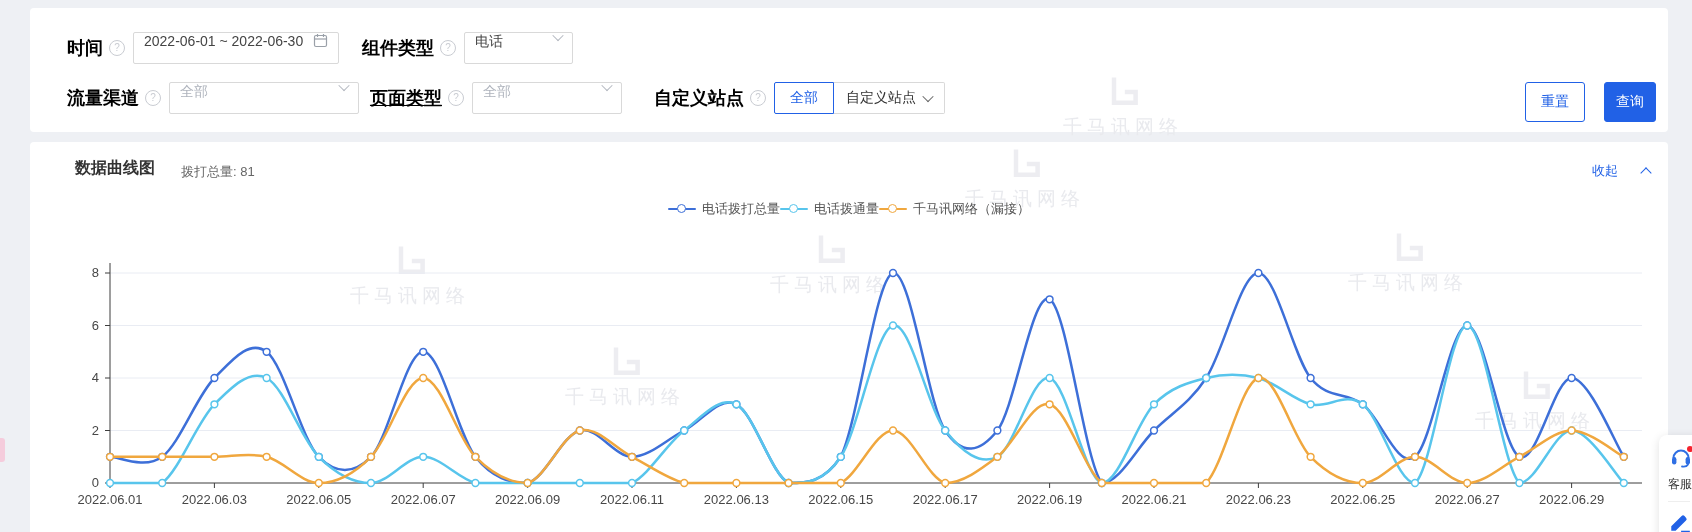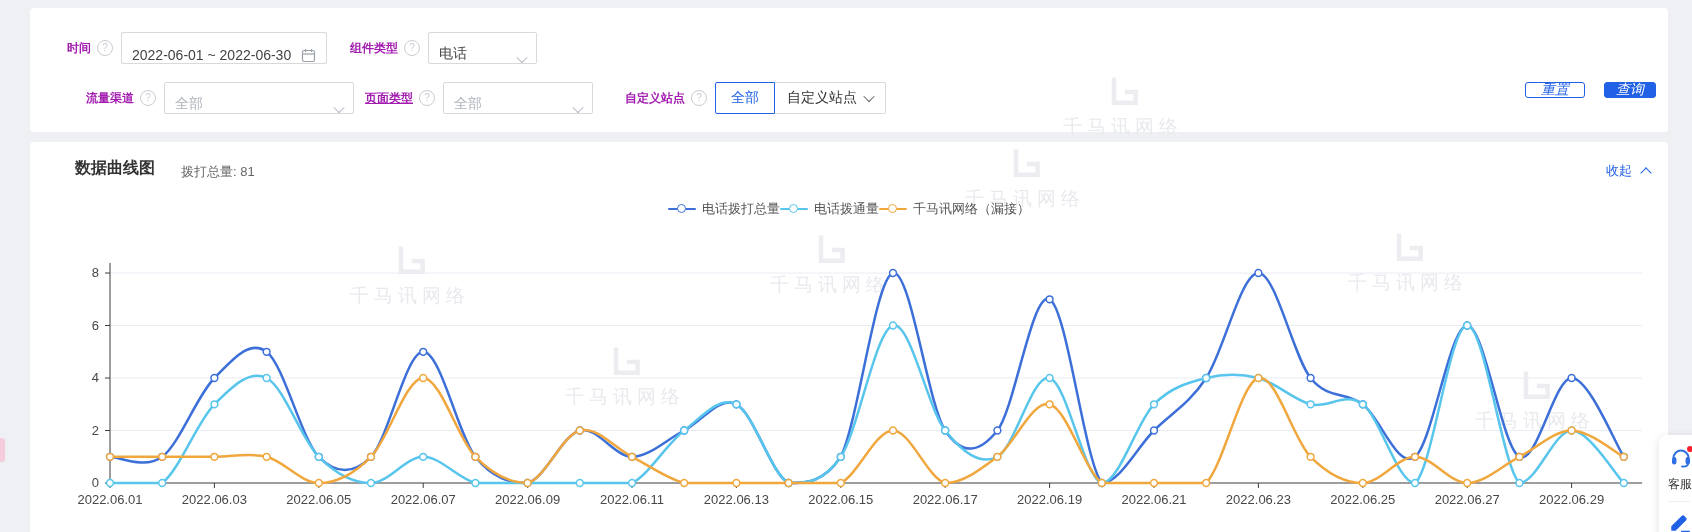--- a/index.html
+++ b/index.html
@@ -8,46 +8,46 @@
   #page{position:absolute;inset:0;}
 
   .card{position:absolute;left:30px;width:1638px;background:#fff;border-radius:4px;}
   #card-filters{top:8px;height:124px;}
   #card-chart{top:142px;height:476px;}
   .card-content{position:relative;z-index:2;width:100%;height:100%;}
 
   
   .f-row{position:absolute;left:37px;display:flex;align-items:center;height:32px;}
   #f-row1{top:24px;}
-  #f-row2{top:74px;margin-left:19px;}
-  .f-label{font-size:12px;font-weight:bold;color:#a21caf;white-space:nowrap;}
+  #f-row2{top:74px;}
+  .f-label{font-size:18px;font-weight:bold;color:#000000;white-space:nowrap;}
   .help{width:14px;height:14px;border:1px solid #c9ccd2;border-radius:50%;color:#c9ccd2;
         font-size:10px;line-height:13px;text-align:center;margin:0 8px 0 6px;flex:0 0 auto;}
   .help::after{content:"?";}
   .box{height:32px;box-sizing:border-box;border:1px solid #d9d9d9;border-radius:2px;
-       background:#fff;display:flex;align-items:flex-end;justify-content:space-between;
+       background:#fff;display:flex;align-items:flex-start;justify-content:space-between;
        padding:0 10px;font-size:14px;color:#444;}
   .chev-down{width:7px;height:7px;border-right:1.5px solid #b3b8c0;border-bottom:1.5px solid #b3b8c0;
        transform:rotate(45deg) translate(-1px,-1px);flex:0 0 auto;margin-left:8px;}
   .muted{color:#aeb3bc;}
   .seg{display:flex;align-items:stretch;height:32px;box-sizing:border-box;}
   .seg-all{box-sizing:border-box;border:1px solid #2161e6;border-radius:2px 0 0 2px;color:#2161e6;
        font-size:14px;display:flex;align-items:center;justify-content:center;width:60px;background:#fff;z-index:1;}
   .seg-custom{box-sizing:border-box;border:1px solid #d9d9d9;border-left:none;border-radius:0 2px 2px 0;
        color:#333;font-size:14px;display:flex;align-items:center;padding:12px 12px;background:#fff;}
   .seg-custom .chev-down{border-color:#666;}
-  .btn{position:absolute;top:74px;height:16px;box-sizing:border-box;border-radius:3px;font-size:14px;
-       display:flex;align-items:center;justify-content:center;cursor:pointer;font-style:italic;}
+  .btn{position:absolute;top:74px;height:40px;box-sizing:border-box;border-radius:3px;font-size:14px;
+       display:flex;align-items:center;justify-content:center;cursor:pointer;}
   #btn-reset{left:1495px;width:60px;border:1px solid #2161e6;color:#2161e6;background:#fff;}
   #btn-query{left:1574px;width:52px;border:1px solid #2161e6;color:#fff;background:#2161e6;}
 
   
   #chart-title{position:absolute;left:45px;top:16px;font-size:16px;font-weight:bold;color:#333;}
   #chart-total{position:absolute;left:151px;top:21px;font-size:13px;color:#666;}
-  #collapse{position:absolute;right:18px;top:20px;display:flex;align-items:center;gap:10px;
+  #collapse{position:absolute;right:18px;top:20px;display:flex;align-items:center;gap:24px;
        font-size:13px;color:#2161e6;cursor:pointer;}
   .chev-up{width:7px;height:7px;border-left:1.5px solid #2161e6;border-top:1.5px solid #2161e6;
        transform:rotate(45deg);margin-top:3px;}
   #legend{position:absolute;top:58px;left:0;width:100%;display:flex;justify-content:center;
        align-items:center;}
   .legend-item{display:flex;align-items:center;gap:6px;font-size:13px;color:#555;cursor:pointer;}
   .lmark{position:relative;width:28px;height:12px;flex:0 0 auto;}
   .lmark .ln{position:absolute;left:0;top:5px;width:28px;height:2px;border-radius:1px;}
   .lmark .dt{position:absolute;left:9px;top:1px;width:7px;height:7px;border-radius:50%;
        border:1.6px solid;background:#fff;}

